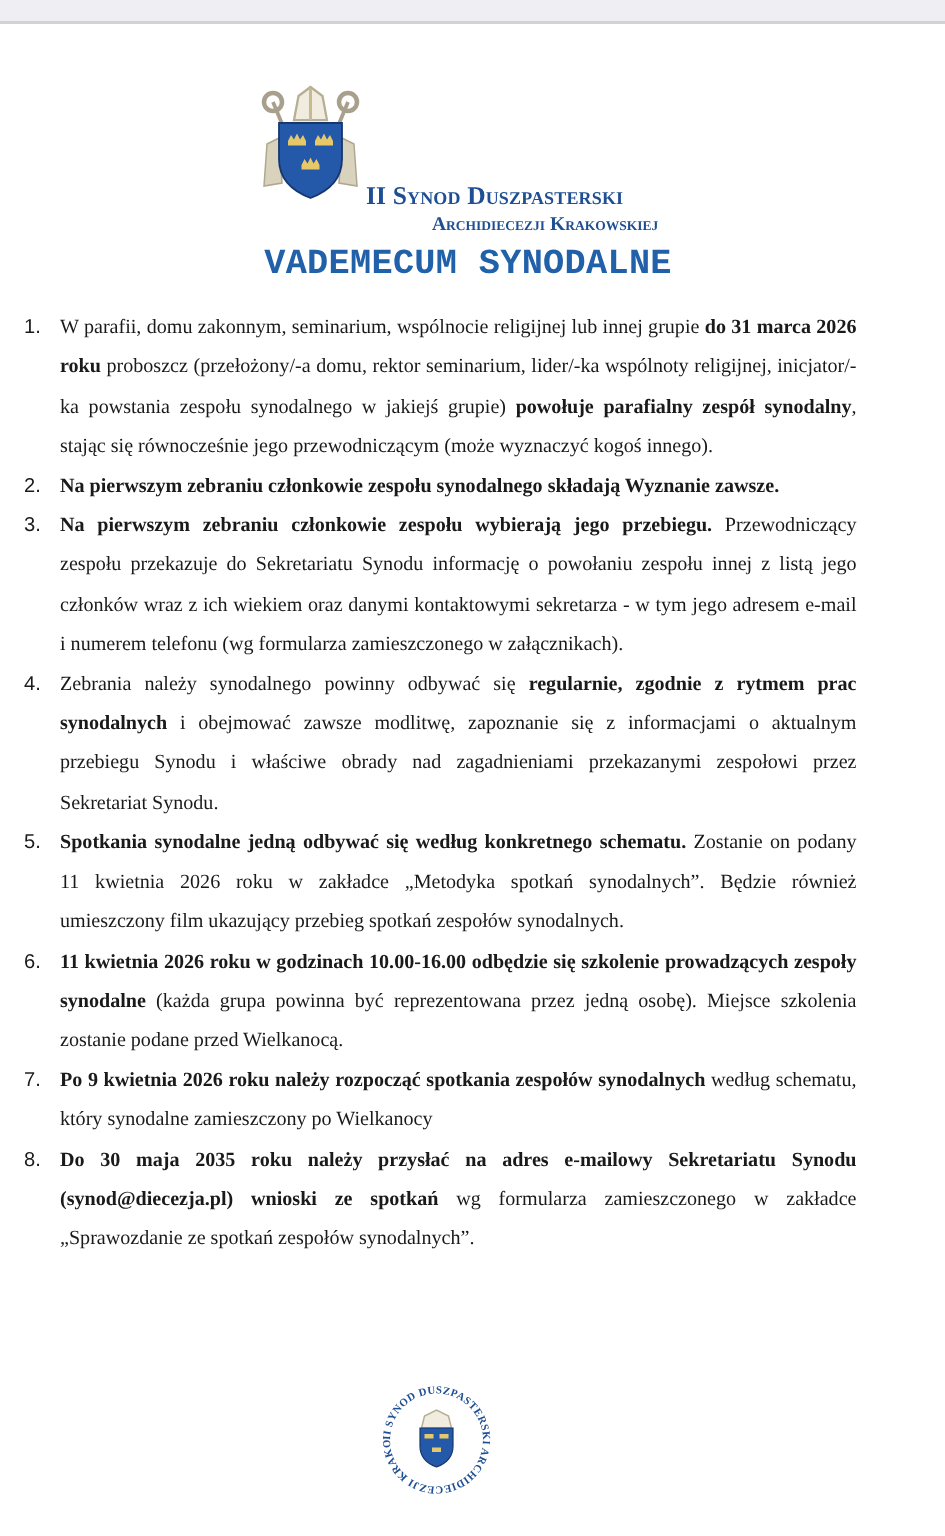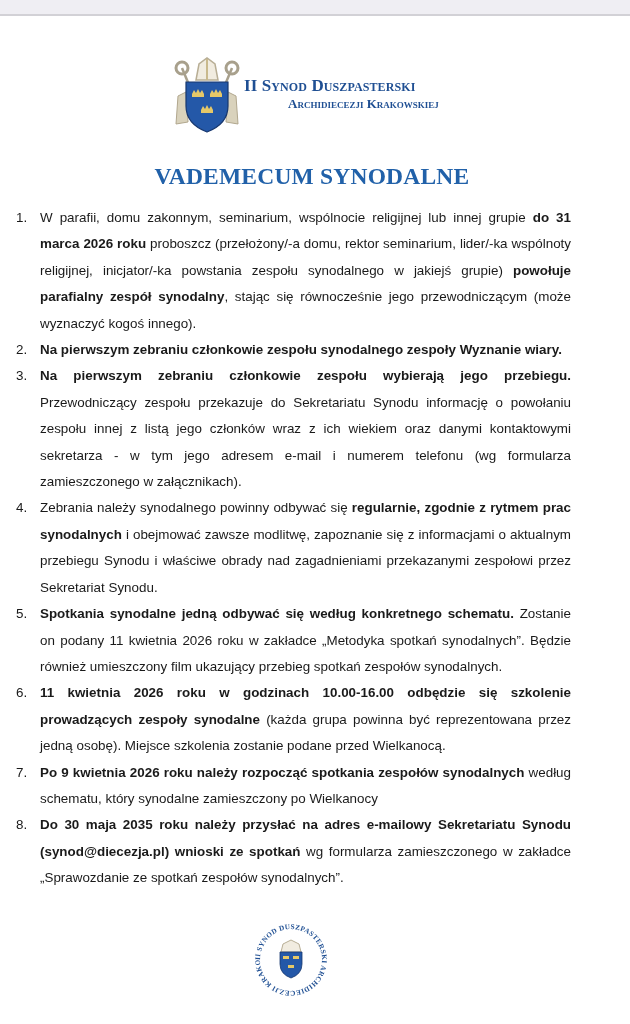--- a/index.html
+++ b/index.html
@@ -12,34 +12,34 @@
     background:#efeef3; border-bottom:2px solid #d2d1d6;
   }
   .header {
     position:absolute; left:172px; top:56px; width:300px; height:80px;
   }
   .crest { position:absolute; left:0; top:0; width:70px; height:80px; }
   .brand {
     position:absolute; left:72px; top:20px; color:#1f4f93;
     font-family:"Liberation Serif", serif; font-weight:bold; font-variant:small-caps;
   }
-  .brand .l1 { font-size:17px; line-height:20px; letter-spacing:0.1px; }
+  .brand .l1 { font-size:17px; line-height:20px; letter-spacing:0.1px;margin-top:45px; }
   .brand .l2 { font-size:13px; line-height:16px;margin-left:44px; }
   .title {
     position:absolute; left:0; top:163px; width:624px; text-align:center;
-    font-family:Liberation Serif, serif; font-weight:bold; font-size:23.5px;
+    font-family:Liberation Mono, monospace; font-weight:bold; font-size:23.5px;
     color:#2161a9; letter-spacing:0.2px;
   }
   ol.items {
     position:absolute; left:0; top:205px; width:630px; margin:0; padding:0; list-style:none;
     font-size:13.4px; line-height:26.4px;
   }
   ol.items li { position:relative; padding-left:40px; width:531px; text-align:justify; margin:0; }
   ol.items li .num { position:absolute; left:16px; top:0; }
-  ol.items li .text { display:block; }
+  ol.items li .text { display:block;font-family:Liberation Serif, serif; }
   b { font-weight:bold; }
   .seal { position:absolute; left:253px; top:922px; width:76px; height:76px; }
 </style>
 </head>
 <body>
 
 <div class="topbar"></div>
 
 <div class="header">
   <svg class="crest" viewBox="0 0 70 80">
@@ -70,21 +70,21 @@
 
 <div class="title">VADEMECUM SYNODALNE</div>
 
 <ol class="items" id="items">
     <li>
       <span class="num">1.</span>
       <span class="text"><span>W parafii, domu zakonnym, seminarium, wspólnocie religijnej lub innej grupie </span><b>do 31 marca 2026 roku</b><span> proboszcz (przełożony/-a domu, rektor seminarium, lider/-ka wspólnoty religijnej, inicjator/-ka powstania zespołu synodalnego w jakiejś grupie) </span><b>powołuje parafialny zespół synodalny</b><span>, stając się równocześnie jego przewodniczącym (może wyznaczyć kogoś innego).</span></span>
     </li>
     <li>
       <span class="num">2.</span>
-      <span class="text"><b>Na pierwszym zebraniu członkowie zespołu synodalnego zespoły Wyznanie wiary.</b></span>
+      <span class="text"><b>Na pierwszym zebraniu członkowie zespołu synodalnego składają Wyznanie zawsze.</b></span>
     </li>
     <li>
       <span class="num">3.</span>
       <span class="text"><b>Na pierwszym zebraniu członkowie zespołu wybierają jego przebiegu.</b><span> Przewodniczący zespołu przekazuje do Sekretariatu Synodu informację o powołaniu zespołu innej z listą jego członków wraz z ich wiekiem oraz danymi kontaktowymi sekretarza - w tym jego adresem e-mail i numerem telefonu (wg formularza zamieszczonego w załącznikach).</span></span>
     </li>
     <li>
       <span class="num">4.</span>
       <span class="text"><span>Zebrania należy synodalnego powinny odbywać się </span><b>regularnie, zgodnie z rytmem prac synodalnych</b><span> i obejmować zawsze modlitwę, zapoznanie się z informacjami o aktualnym przebiegu Synodu i właściwe obrady nad zagadnieniami przekazanymi zespołowi przez Sekretariat Synodu.</span></span>
     </li>
     <li>

